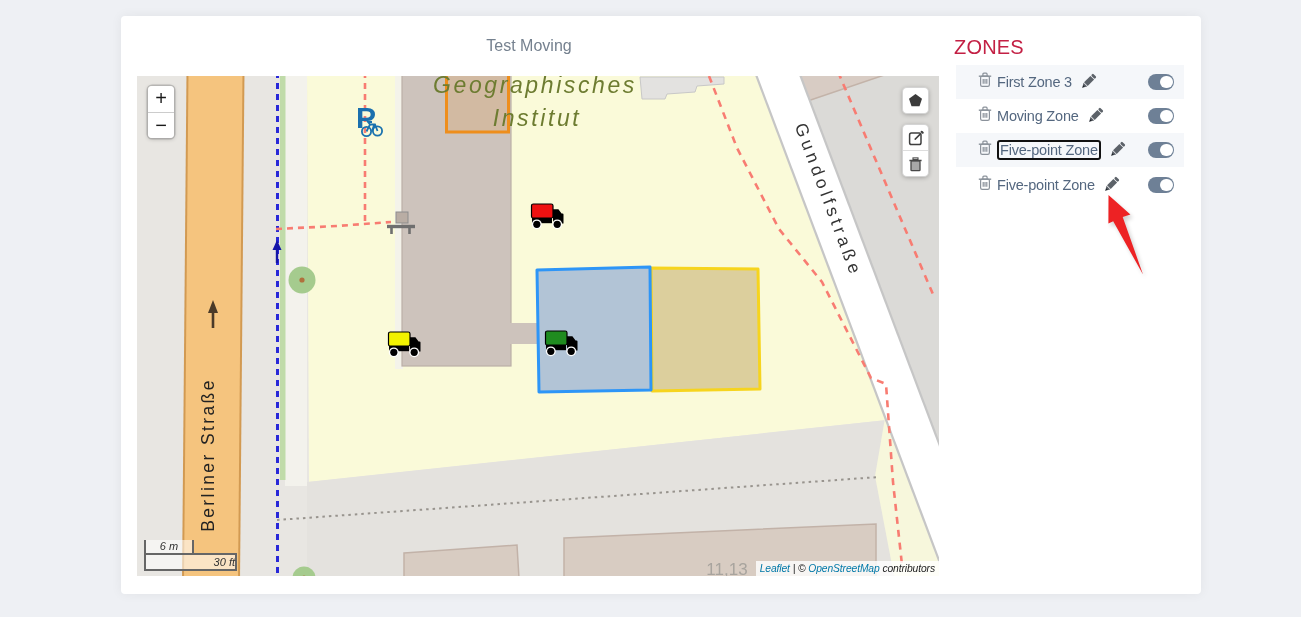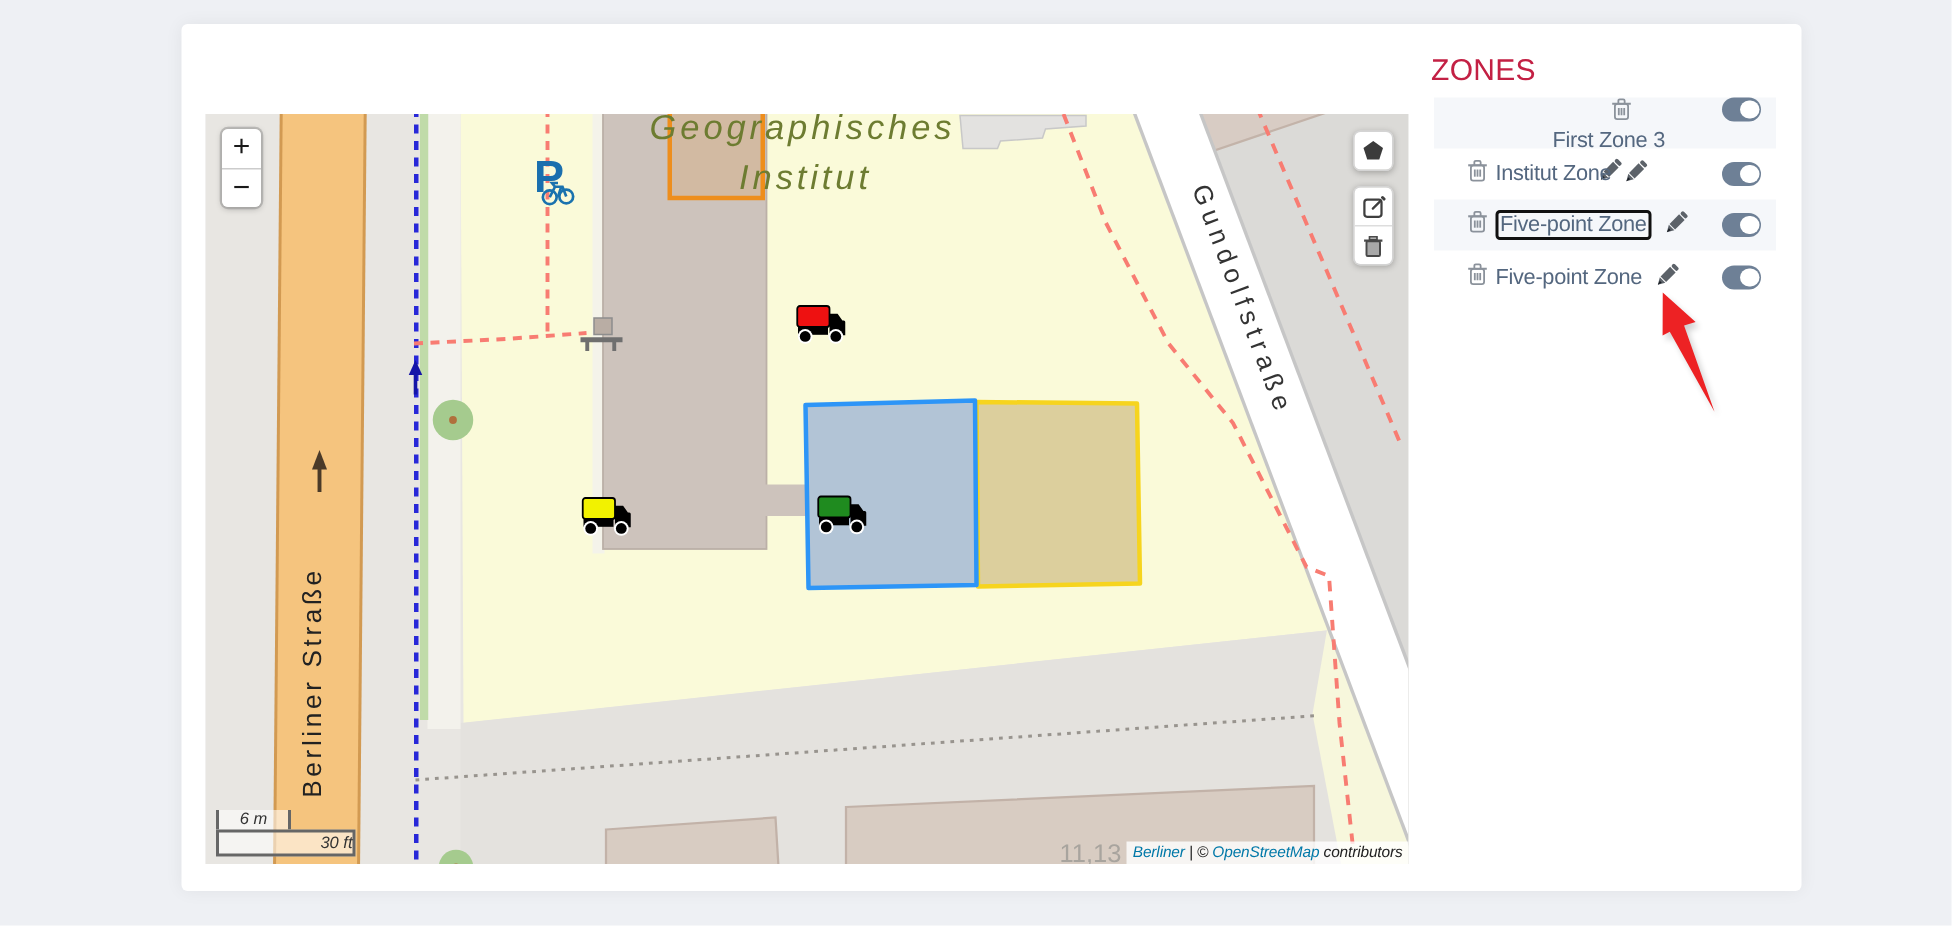--- a/index.html
+++ b/index.html
@@ -27,20 +27,21 @@
   .zrow .trash{margin-left:22px;}
   .zrow .nm{font-size:14.5px;color:#54677f;margin-left:5px;letter-spacing:-0.2px;}
   .zrow .pen{margin-left:7px;margin-top:2px;}
   .zrow .tgl{position:absolute;left:192px;width:26px;height:15.5px;border-radius:8px;background:#6e8096;}
   .zrow .tgl::after{content:"";position:absolute;right:1.5px;top:1.5px;width:12.5px;height:12.5px;border-radius:50%;background:#fff;}
   .editbox{border:2px solid #111;border-radius:3px;padding:0 1px;margin-left:3px;}
 </style>
 </head>
 <body>
 <div class="card">
+  <div class="title">Test Moving</div>
   <div id="map">
     <svg class="art" width="802" height="500" viewBox="0 0 802 500" xmlns="http://www.w3.org/2000/svg">
       <defs>
         <g id="truck">
           <rect x="0.5" y="0" width="21.5" height="14" rx="1.8" fill="currentColor" stroke="#000" stroke-width="1.2"></rect>
           <rect x="1" y="14" width="20" height="5.2" fill="#000"></rect>
           <path d="M22,19.5 V5.2 h5.4 l3.2,4.4 h0.9 q1,0 1,1 V19.5 Z" fill="#000"></path>
           <circle cx="5.8" cy="20.3" r="4.9" fill="#fff"></circle>
           <circle cx="26.2" cy="20.3" r="4.9" fill="#fff"></circle>
           <circle cx="5.8" cy="20.3" r="3.6" fill="#000"></circle>
@@ -150,24 +151,24 @@
             <rect x="3" y="4.9" width="9" height="9.8" rx="0.8" fill="#a8a8a8" stroke="#484848" stroke-width="1.3"></rect>
             <line x1="1.4" y1="4.4" x2="13.6" y2="4.4" stroke="#484848" stroke-width="1.5"></line>
             <rect x="5" y="1.9" width="5" height="1.7" fill="#fff" stroke="#484848" stroke-width="1.1"></rect>
           </svg>
         </div>
     </div>
     <div class="scale">
         <div class="m">6 m</div>
         <div class="ft">30 ft</div>
       </div>
-    <div class="attrib"><a style="font-style:italic">Berliner</a> | © <a>OpenStreetMap</a> contributors</div>
+    <div class="attrib"><a style="font-style:italic">Leaflet</a> | © <a>OpenStreetMap</a> contributors</div>
   </div>
   <div class="zones-h">ZONES</div>
-  <div class="zrow alt" style="top:49px;flex-direction:column;">
+  <div class="zrow alt" style="top:49px;">
       <span class="trash"><svg width="14" height="16" viewBox="0 0 14 16" fill="none" stroke="#8b929b" stroke-width="1.2">
           <rect x="2.6" y="4.2" width="8.8" height="10.2" rx="1.6"></rect>
           <line x1="0.8" y1="4.2" x2="13.2" y2="4.2" stroke-width="1.4"></line>
           <path d="M4.9,4 V2.2 q0,-1 1,-1 h2.2 q1,0 1,1 V4"></path>
           <line x1="5.2" y1="7" x2="5.2" y2="11.8"></line>
           <line x1="7" y1="7" x2="7" y2="11.8"></line>
           <line x1="8.8" y1="7" x2="8.8" y2="11.8"></line>
         </svg></span>
       <span class="nm">First Zone 3</span>
       <span class="pen"><svg width="19" height="19" viewBox="0 0 19 19">
@@ -182,21 +183,21 @@
     </div>
   <div class="zrow" style="top:83px;">
       <span class="trash"><svg width="14" height="16" viewBox="0 0 14 16" fill="none" stroke="#8b929b" stroke-width="1.2">
           <rect x="2.6" y="4.2" width="8.8" height="10.2" rx="1.6"></rect>
           <line x1="0.8" y1="4.2" x2="13.2" y2="4.2" stroke-width="1.4"></line>
           <path d="M4.9,4 V2.2 q0,-1 1,-1 h2.2 q1,0 1,1 V4"></path>
           <line x1="5.2" y1="7" x2="5.2" y2="11.8"></line>
           <line x1="7" y1="7" x2="7" y2="11.8"></line>
           <line x1="8.8" y1="7" x2="8.8" y2="11.8"></line>
         </svg></span>
-      <span class="nm">Institut Zone</span>
+      <span class="nm">Moving Zone</span>
       <span class="pen"><svg width="19" height="19" viewBox="0 0 19 19">
           <g transform="rotate(45 9.5 9.5)">
             <rect x="6.9" y="0.7" width="5.2" height="2.7" rx="1.1" fill="#5c6269"></rect>
             <rect x="6.9" y="4.2" width="5.2" height="9" fill="#5c6269"></rect>
             <polygon points="6.9,13.9 12.1,13.9 9.5,18.4" fill="#5c6269"></polygon>
             <polygon points="8.6,15.6 10.4,15.6 9.5,18.4" fill="#1c2026"></polygon>
           </g>
         </svg></span>
       <span class="tgl"></span>
     </div>

